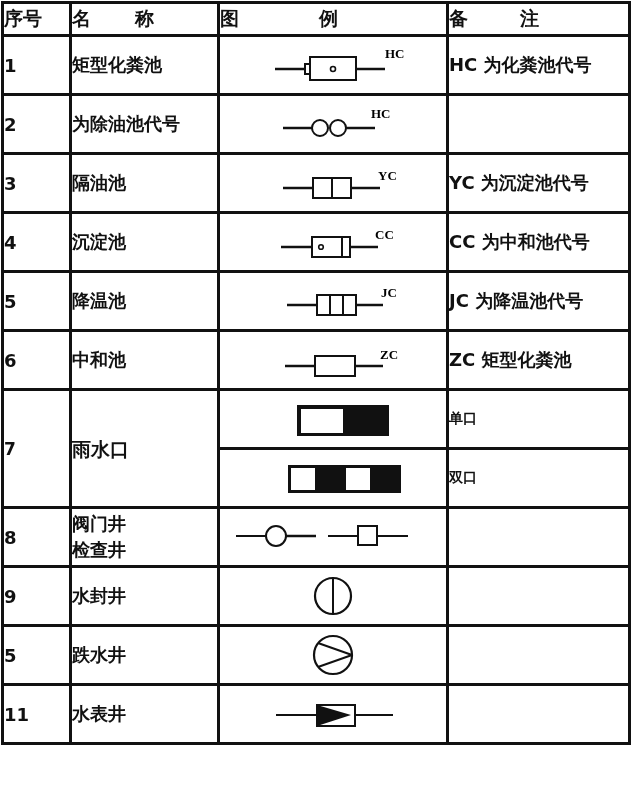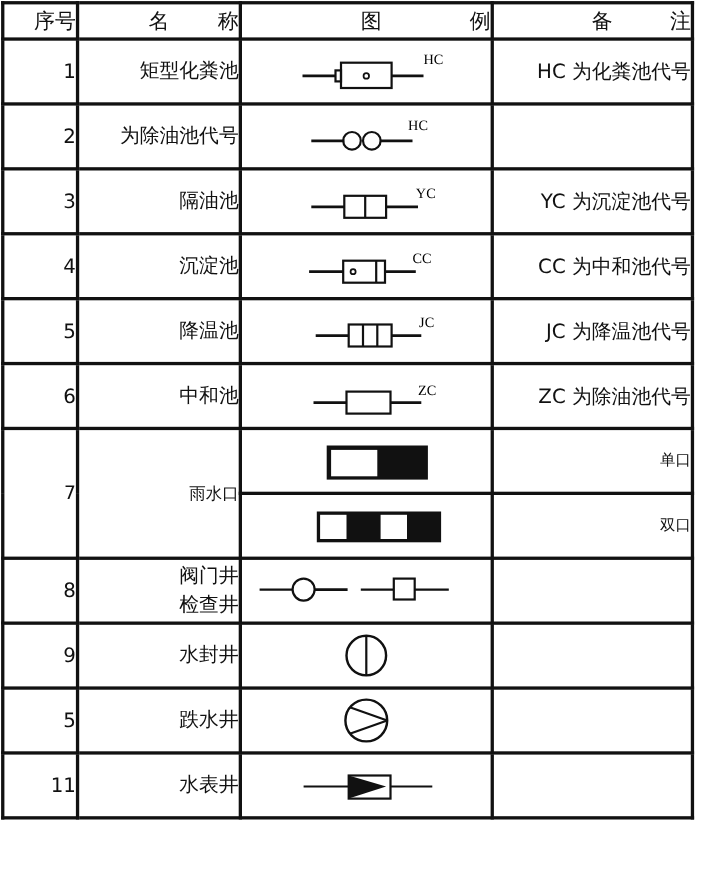--- a/index.html
+++ b/index.html
@@ -5,32 +5,32 @@
     html, body { margin: 0; padding: 0; background: #ffffff; }
     body { width: 640px; height: 794px; position: relative; overflow: hidden;
            font-family: "DejaVu Sans", "Liberation Sans", sans-serif; color: #111; }
     table.legend {
       position: absolute; left: 1px; top: 1px;
       border-collapse: collapse; table-layout: fixed;
       width: 627px;
     }
     table.legend td, table.legend th {
       border: 3px solid #111;
-      text-align: right; vertical-align: middle;
-      padding: 0; font-weight: normal;
+      text-align: left; vertical-align: middle;
+      padding: 0; font-weight: bold;
     }
     col.c-no { width: 68px; }
     col.c-name { width: 148px; }
     col.c-sym { width: 229px; }
     col.c-note { width: 182px; }
     tr.hdr th { height: 30px; font-size: 19px; }
     tr.r td { height: 56px; font-size: 18px; }
     tr.r-half td { height: 56px; }
     td.no { font-size: 17px; }
-    td.name { font-size: 15px; line-height: 26px; }
+    td.name { font-size: 19px; line-height: 26px; }
     td.note { font-size: 14px; }
     .hdr-spaced { letter-spacing: 0; word-spacing: 0; }
     .hdr-spaced span.gap { display: inline-block; width: 44px; }
     svg.sym { display: block; margin: 0 auto; }
     .code { font-family: "Liberation Serif", "DejaVu Serif", serif; font-size: 13px; }
   </style>
 </head>
 <body>
 
 <table class="legend">
@@ -130,21 +130,21 @@
     <td class="no">6</td>
     <td class="name">中和池</td>
     <td>
       <svg class="sym" width="160" height="40" viewBox="0 0 160 40">
         <line x1="32" y1="26" x2="62" y2="26" stroke="#111" stroke-width="2.5"></line>
         <rect x="62" y="16" width="40" height="20" fill="none" stroke="#111" stroke-width="2"></rect>
         <line x1="102" y1="26" x2="130" y2="26" stroke="#111" stroke-width="2.5"></line>
         <text class="code" x="127" y="19">ZC</text>
       </svg>
     </td>
-    <td class="note">ZC 为除油池代号</td>
+    <td class="note">ZC 矩型化粪池</td>
   </tr>
 
   <tr class="r-half">
     <td class="no" rowspan="2">7</td>
     <td class="name" rowspan="2">雨水口</td>
     <td>
       <svg class="sym" width="160" height="40" viewBox="0 0 160 40">
         <rect x="44" y="6" width="92" height="31" fill="#111"></rect>
         <rect x="48" y="10" width="42" height="24" fill="#fff"></rect>
       </svg>

